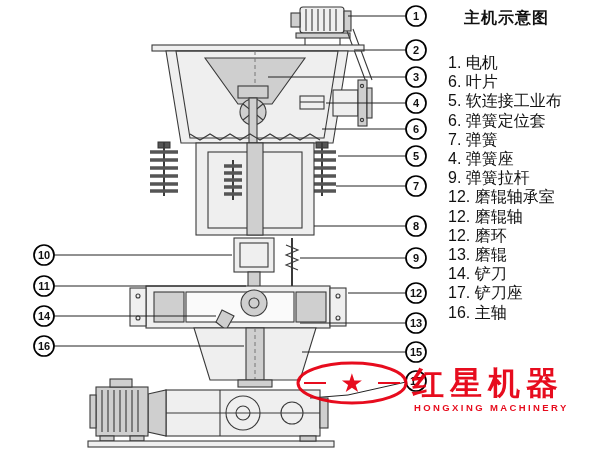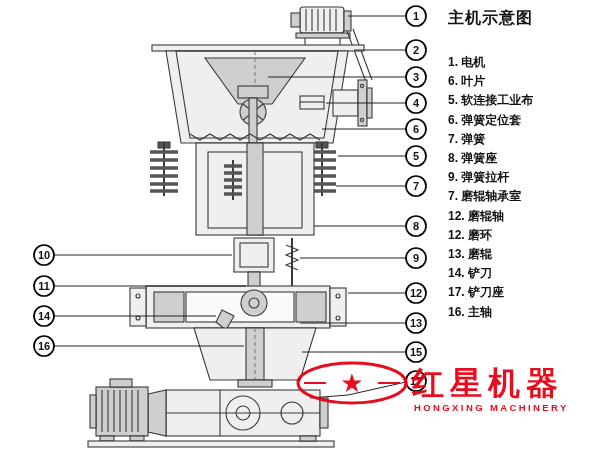--- a/index.html
+++ b/index.html
@@ -15,22 +15,22 @@
   .fd{fill:#cfcfcf;stroke:#3a3a3a;stroke-width:1.1;}
   .fw{fill:#fafafa;stroke:#3a3a3a;stroke-width:1.1;}
   .dk{fill:#555;stroke:#333;stroke-width:1;}
   .spring{fill:none;stroke:#555;stroke-width:3.5;}
   .dash{fill:none;stroke:#777;stroke-width:1;stroke-dasharray:4 3;}
   .leader{fill:none;stroke:#222;stroke-width:1;}
   .callout circle{fill:#fff;stroke:#000;stroke-width:1.7;}
   .callout text{font:bold 11px "Liberation Sans",sans-serif;fill:#111;text-anchor:middle;}
   
   .legend{position:absolute;left:448px;top:6px;width:150px;color:#111;}
-  .legend-title{font-size:16px;font-weight:bold;letter-spacing:1px;margin:2px 0 24px 0;}
-  .legend-item{font-size:12px;font-weight:bold;line-height:19.2px;white-space:nowrap;}
+  .legend-title{font-size:16px;font-weight:bold;letter-spacing:1px;margin:2px 0 24px 16px;}
+  .legend-item{font-size:16px;font-weight:normal;line-height:19.2px;white-space:nowrap;}
   
   .watermark{position:absolute;left:288px;top:356px;opacity:.95;}
   .wm-red{stroke:#e60012;fill:none;}
   .brand{font-size:32px;font-weight:bold;fill:#e60012;letter-spacing:6px;}
   .brand-sub{font-size:9.5px;font-weight:bold;fill:#e60012;letter-spacing:2.4px;}
   .star{font-size:26px;fill:#e60012;text-anchor:middle;}
 </style>
 </head>
 <body>
 
@@ -229,23 +229,23 @@
       </g>
   </svg>
 
   <div class="legend">
     <div class="legend-title">主机示意图</div>
     <div class="legend-item">1. 电机</div>
     <div class="legend-item">6. 叶片</div>
     <div class="legend-item">5. 软连接工业布</div>
     <div class="legend-item">6. 弹簧定位套</div>
     <div class="legend-item">7. 弹簧</div>
-    <div class="legend-item">8. 弹簧座</div>
+    <div class="legend-item">4. 弹簧座</div>
     <div class="legend-item">9. 弹簧拉杆</div>
-    <div class="legend-item">7. 磨辊轴承室</div>
+    <div class="legend-item">12. 磨辊轴承室</div>
     <div class="legend-item">12. 磨辊轴</div>
     <div class="legend-item">12. 磨环</div>
     <div class="legend-item">13. 磨辊</div>
     <div class="legend-item">14. 铲刀</div>
     <div class="legend-item">17. 铲刀座</div>
     <div class="legend-item">16. 主轴</div>
   </div>
 
   <svg class="watermark" width="312" height="70" viewBox="0 0 312 70">
     <ellipse cx="64" cy="27" rx="54" ry="20" class="wm-red" stroke-width="3"></ellipse>

